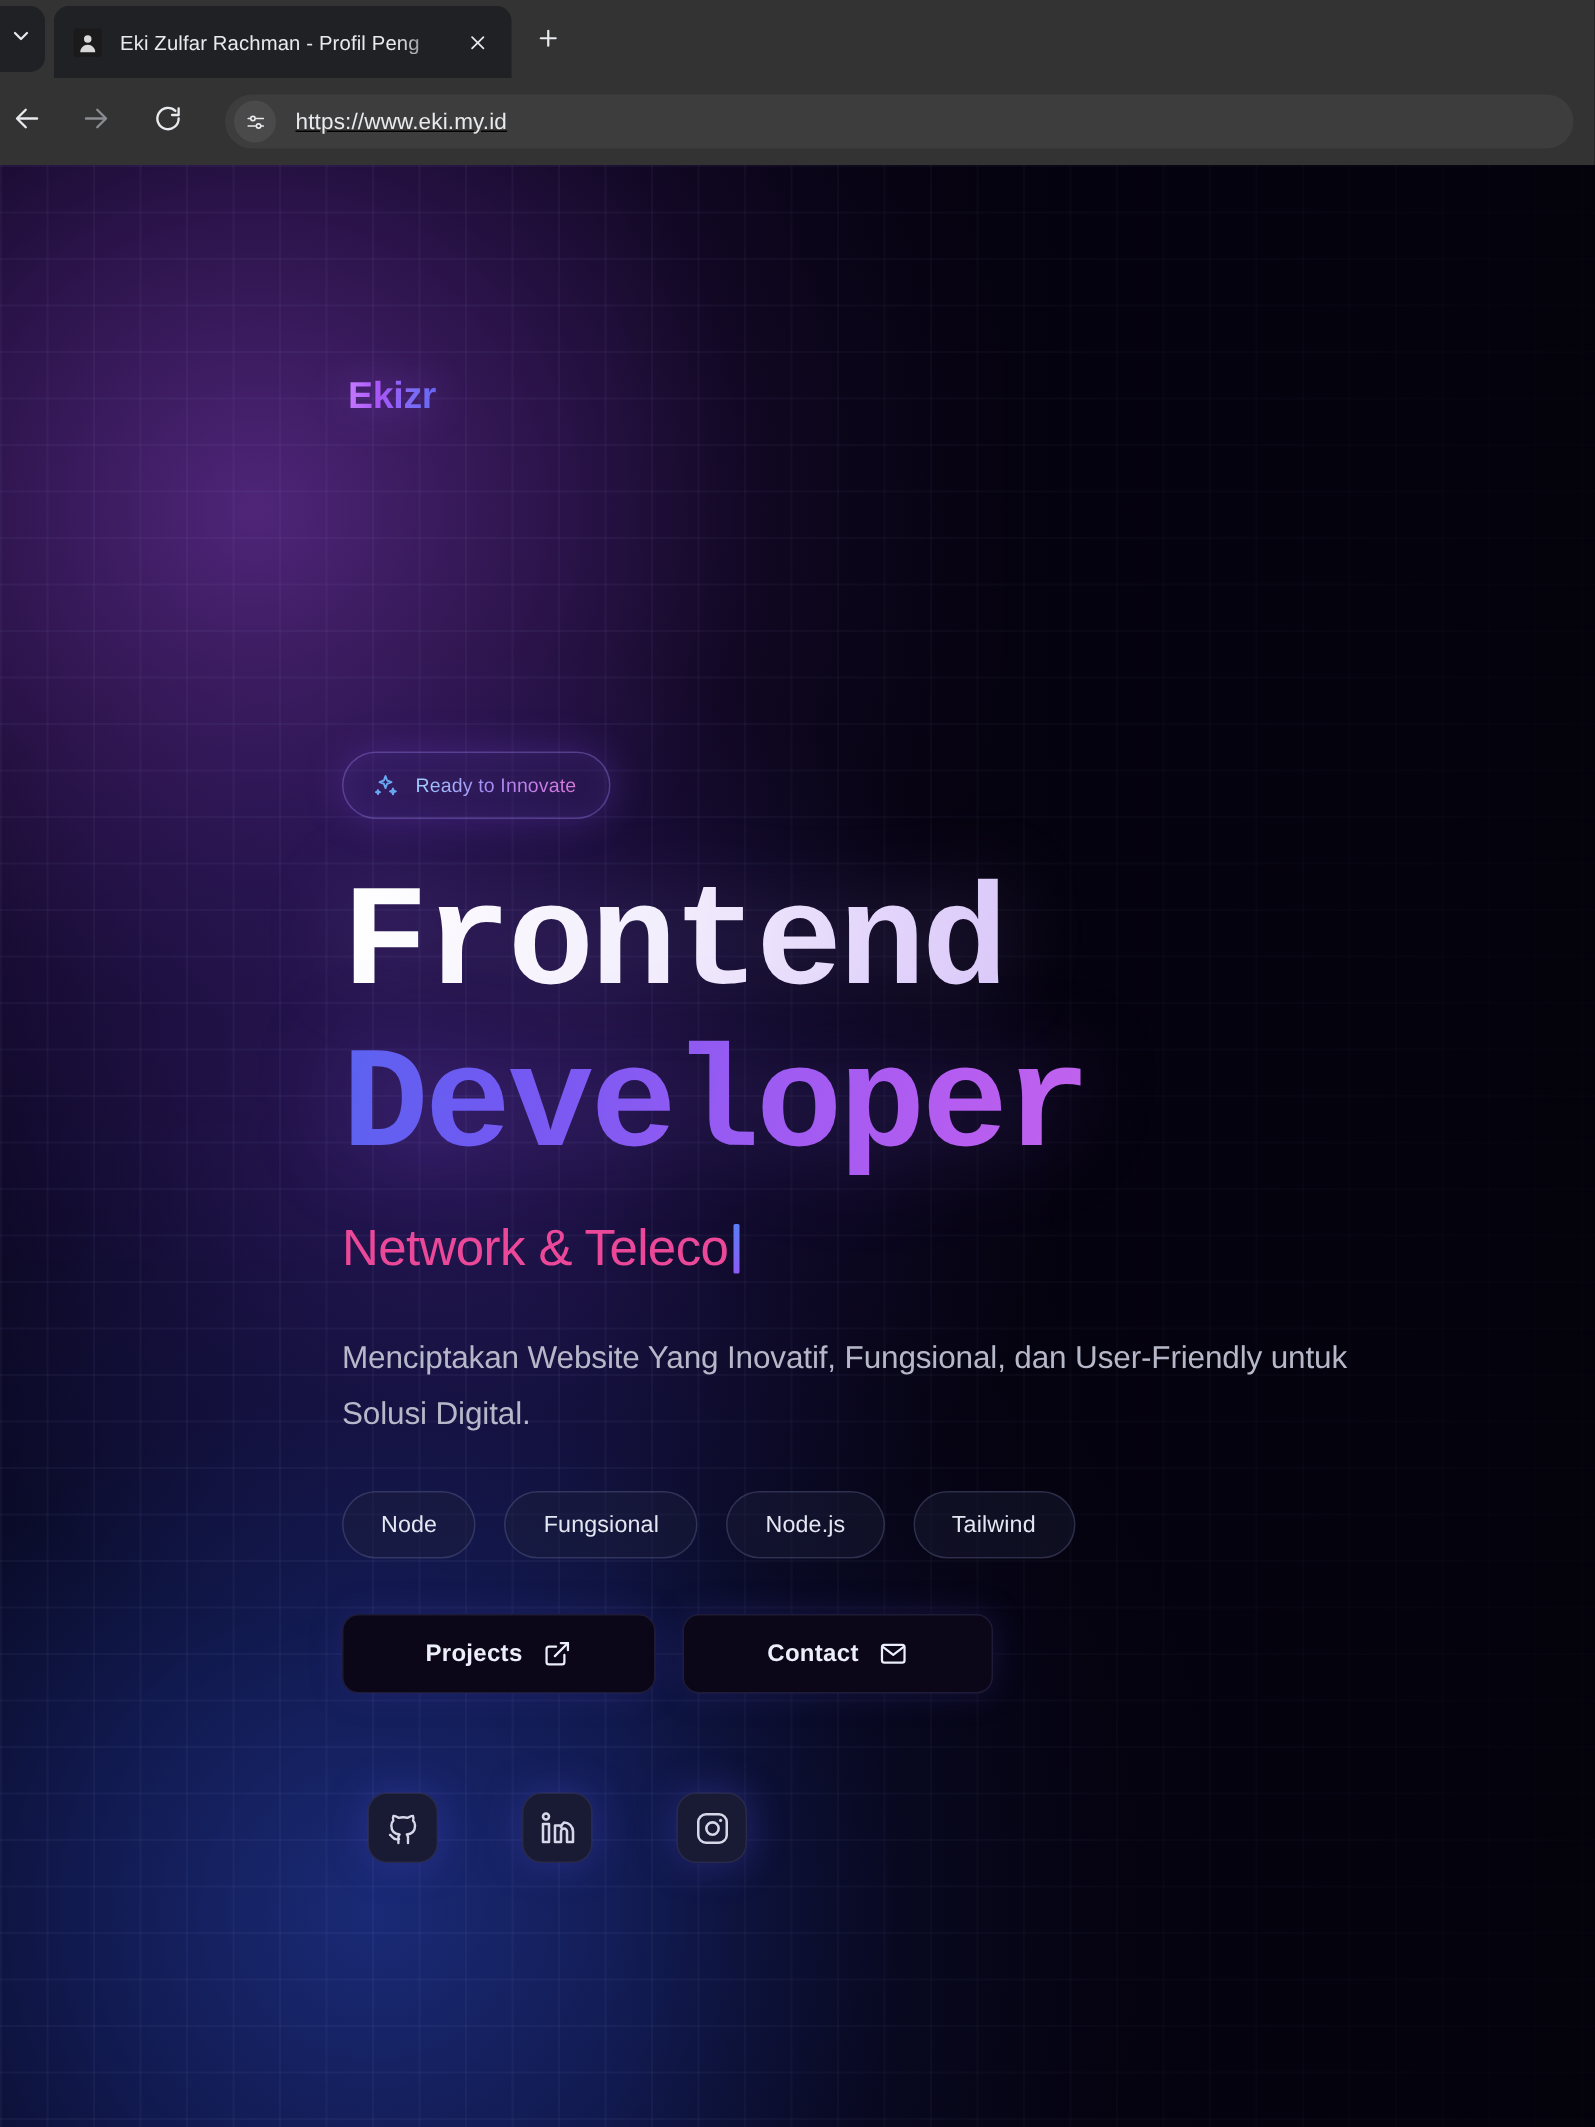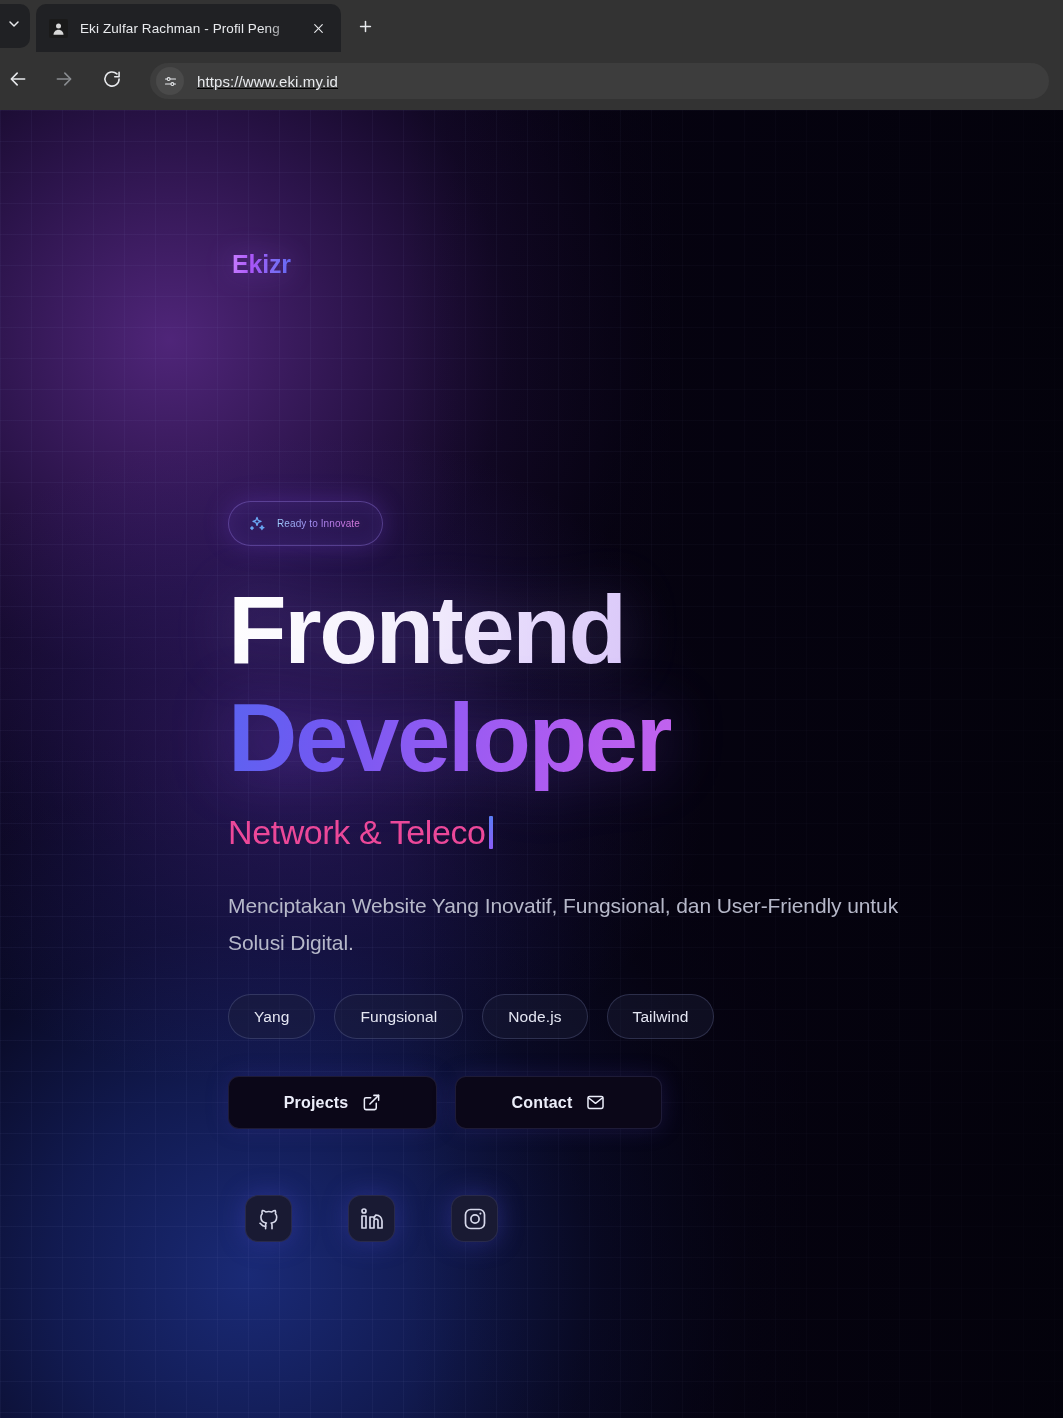--- a/index.html
+++ b/index.html
@@ -234,31 +234,31 @@
     border: 1px solid rgba(150,120,230,0.40);
     border-radius: 999px;
     background: rgba(70,45,130,0.22);
     display: flex;
     align-items: center;
     gap: 11px;
     box-shadow: 0 0 26px rgba(120,70,220,0.30), inset 0 0 18px rgba(110,70,200,0.12);
   }
   #sparkles-icon { width: 18px; height: 18px; display: block; flex: 0 0 18px; }
   #badge-label {
-    font-size: 10px;
+    font-size: 13px;
     font-weight: 500;
     letter-spacing: .1px;
     background: linear-gradient(90deg, #9fd0ff 0%, #a58cf5 45%, #c77ae8 78%, #d87ad8 100%);
     -webkit-background-clip: text;
     background-clip: text;
     color: transparent;
   }
 
   
-  #headline { position: absolute; left: 228px; top: 466px; }
+  #headline { position: absolute; left: 228px; top: 466px; font-family: Liberation Mono, monospace; }
   .headline-line {
     display: block;
     font-size: 96px;
     font-weight: 700;
     line-height: 1.12;
     letter-spacing: -2.4px;
   }
   #headline-line-1 {
     background: linear-gradient(100deg, #ffffff 0%, #f3eefc 42%, #e2d4fb 72%, #d6c2f7 100%);
     -webkit-background-clip: text;
@@ -483,21 +483,21 @@
     </h1>
 
     <div id="typed-line">
       <span>Network &amp; Teleco</span>
       <span id="typed-cursor"></span>
     </div>
 
     <p id="description">Menciptakan Website Yang Inovatif, Fungsional, dan User-Friendly untuk Solusi Digital.</p>
 
     <div id="tech-stack">
-      <span class="tech-pill">Yang</span>
+      <span class="tech-pill">Node</span>
       <span class="tech-pill">Fungsional</span>
       <span class="tech-pill">Node.js</span>
       <span class="tech-pill">Tailwind</span>
     </div>
 
     <div id="cta-row">
       <a class="cta-button" id="cta-projects">
         <span>Projects</span>
         <span>
           <svg viewBox="0 0 24 24" fill="none" stroke="#eceefa" stroke-width="1.9" stroke-linecap="round" stroke-linejoin="round">

